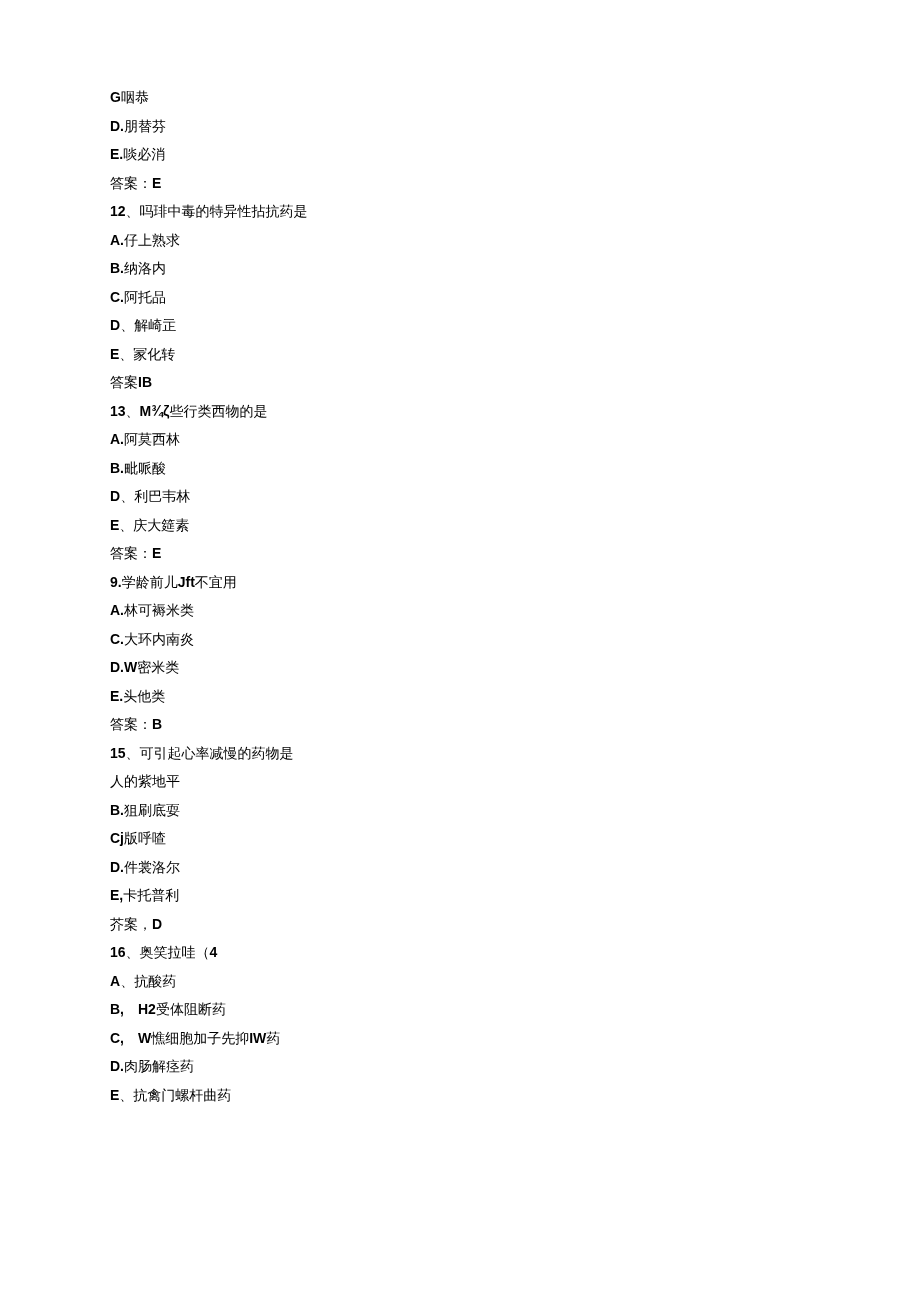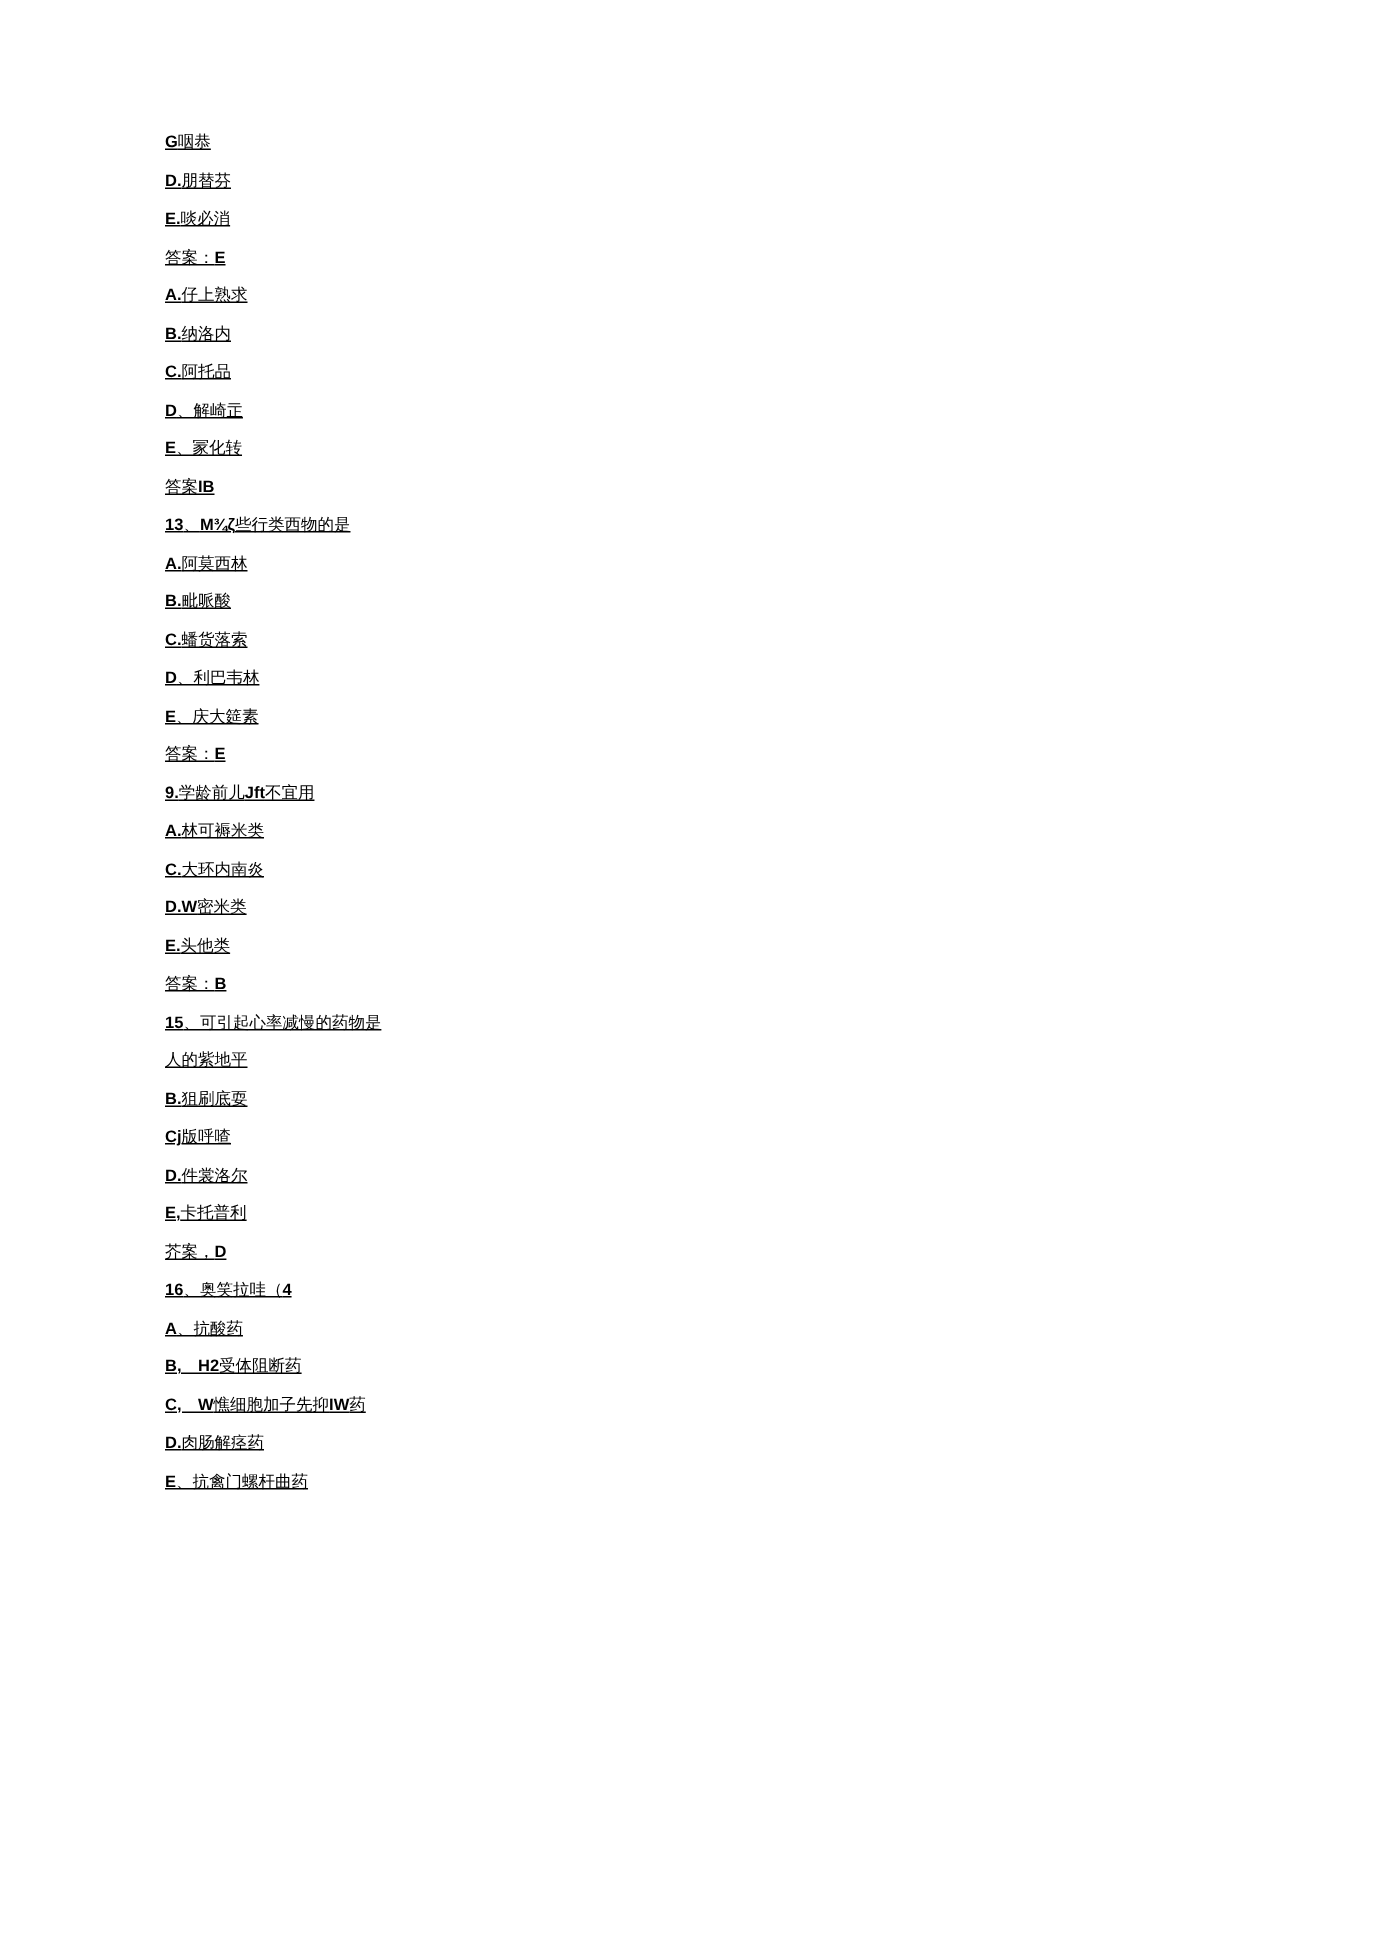--- a/index.html
+++ b/index.html
@@ -10,48 +10,47 @@
     color: #000000;
   }
   .page {
     width: 920px;
     min-height: 1301px;
     padding: 90px 110px 60px 110px;
     box-sizing: border-box;
     background: #ffffff;
   }
   .line {
-    font-size: 11px;
+    font-size: 14px;
     line-height: 1.0;
     margin-bottom: 14.5px;
     white-space: pre-wrap;
-    text-decoration: underline;
   }
   .bold {
     font-weight: 700;
   }
 </style>
 </head>
 <body>
 
 <div class="page" id="page-root">
     <div class="line"><span class="bold">G</span><span>咽恭</span></div>
     <div class="line"><span class="bold">D.</span><span>朋替芬</span></div>
     <div class="line"><span class="bold">E.</span><span>啖必消</span></div>
     <div class="line"><span>答案：</span><span class="bold">E</span></div>
+    <div class="line"><span class="bold">12</span><span>、吗琲中毒的特异性拈抗药是</span></div>
     <div class="line"><span class="bold">A.</span><span>仔上熟求</span></div>
     <div class="line"><span class="bold">B.</span><span>纳洛内</span></div>
     <div class="line"><span class="bold">C.</span><span>阿托品</span></div>
     <div class="line"><span class="bold">D</span><span>、解崎㱏</span></div>
     <div class="line"><span class="bold">E</span><span>、冡化转</span></div>
     <div class="line"><span>答案</span><span class="bold">IB</span></div>
     <div class="line"><span class="bold">13</span><span>、</span><span class="bold">M¾ζ</span><span>些行类西物的是</span></div>
     <div class="line"><span class="bold">A.</span><span>阿莫西林</span></div>
     <div class="line"><span class="bold">B.</span><span>毗哌酸</span></div>
-    <div class="line"><span class="bold">C.</span><span>蟠货落索</span></div>
     <div class="line"><span class="bold">D</span><span>、利巴韦林</span></div>
     <div class="line"><span class="bold">E</span><span>、庆大筵素</span></div>
     <div class="line"><span>答案：</span><span class="bold">E</span></div>
     <div class="line"><span class="bold">9.</span><span>学龄前儿</span><span class="bold">Jft</span><span>不宜用</span></div>
     <div class="line"><span class="bold">A.</span><span>林可褥米类</span></div>
     <div class="line"><span class="bold">C.</span><span>大环内南炎</span></div>
     <div class="line"><span class="bold">D.W</span><span>密米类</span></div>
     <div class="line"><span class="bold">E.</span><span>头他类</span></div>
     <div class="line"><span>答案：</span><span class="bold">B</span></div>
     <div class="line"><span class="bold">15</span><span>、可引起心率减慢的药物是</span></div>

